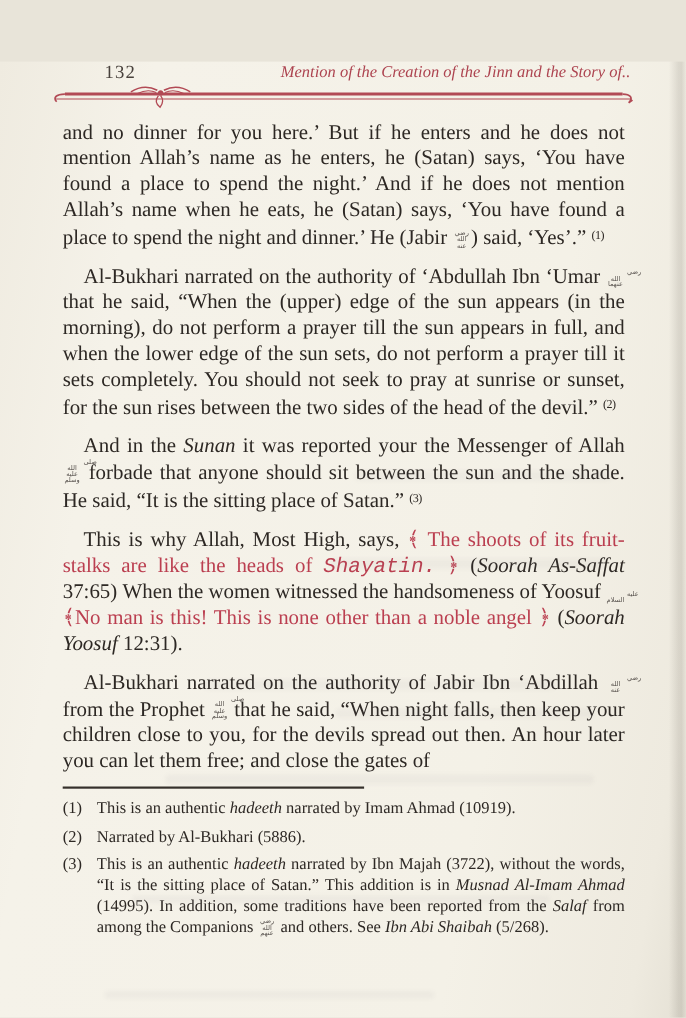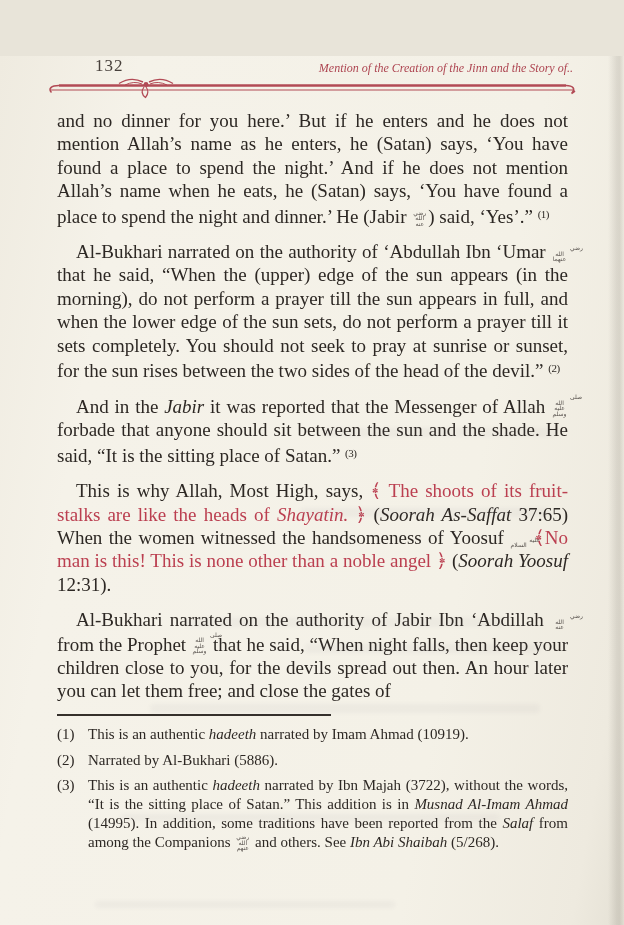--- a/index.html
+++ b/index.html
@@ -19,36 +19,36 @@
   .edge-shade{
     position:absolute;top:0;right:0;width:16px;height:100%;
     background:linear-gradient(to right,rgba(0,0,0,0) 0%,rgba(86,80,70,.14) 55%,rgba(120,114,102,.20) 72%,rgba(200,196,186,.12) 100%);
     pointer-events:none;
   }
   
   .ghost{position:absolute;height:9px;background:#6e6876;opacity:.05;filter:blur(2px);border-radius:4px;pointer-events:none;}
 
   
   .header-row{
-    display:flex;align-items:flex-end;
+    display:flex;align-items:center;
     margin:56px 45px 0 45px;
   }
   .page-num{margin-left:50px;font-size:17px;letter-spacing:1px;color:#48413c;}
-  .header-title{margin-left:auto;padding-right:6px;font-style:italic;font-size:12px;color:var(--red);}
+  .header-title{margin-left:auto;padding-right:6px;font-style:italic;font-size:15px;color:var(--red);}
   .rule-svg{display:block;margin:1px 45px 0 45px;}
 
   
   main{margin:8px 56px 0 57px;width:511px;font-size:19px;line-height:23.4px;text-align:justify;}
   .para{margin:0 0 12px 0;text-indent:19px;}
   .para.no-indent{text-indent:0;}
 
   
   .seg-i{font-style:italic;}
   .seg-q{color:var(--red-q);}
-  .seg-qi{color:var(--red-q);font-style:italic;}
+  .seg-qi{color:var(--red-q);font-style:italic;font-family:Liberation Mono, monospace;}
   .seg-sup{font-size:11px;vertical-align:5px;letter-spacing:-0.5px;}
   .seg-a{
     display:inline-block;width:17px;vertical-align:-3px;
     font-family:"DejaVu Sans",sans-serif;font-size:6px;line-height:5.5px;
     text-align:center;color:#4a4440;opacity:.92;white-space:normal;
   }
 
   
   footer{margin:0 56px 0 57px;}
   .fn-rule{width:274px;height:2px;background:#35302b;margin:4px 0 9px 0;}
@@ -87,21 +87,21 @@
         <path d="M122 8 q -9 -4.5 -17 -1" stroke-width="1"></path>
         <path d="M99 10 q -4.5 6 1.5 10.5 q 4.5 -5.5 0.5 -10.5" stroke-width="1.2"></path>
       </g>
       <circle cx="101" cy="7.5" r="2.4" fill="#b24a55"></circle>
     </svg>
   </header>
 
   <main>
     <p class="para no-indent"><span class="seg-t">and no dinner for you here.’ But if he enters and he does not mention Allah’s name as he enters, he (Satan) says, ‘You have found a place to spend the night.’ And if he does not mention Allah’s name when he eats, he (Satan) says, ‘You have found a place to spend the night and dinner.’ He (Jabir </span><span class="seg-a">رضي الله عنه</span><span class="seg-t">) said, ‘Yes’.” </span><span class="seg-sup">(1)</span></p>
     <p class="para"><span class="seg-t">Al-Bukhari narrated on the authority of ‘Abdullah Ibn ‘Umar </span><span class="seg-a">رضي الله عنهما</span><span class="seg-t"> that he said, “When the (upper) edge of the sun appears (in the morning), do not perform a prayer till the sun appears in full, and when the lower edge of the sun sets, do not perform a prayer till it sets completely. You should not seek to pray at sunrise or sunset, for the sun rises between the two sides of the head of the devil.” </span><span class="seg-sup">(2)</span></p>
-    <p class="para"><span class="seg-t">And in the </span><span class="seg-i">Jabir</span><span class="seg-t"> it was reported that the Messenger of Allah </span><span class="seg-a">صلى الله عليه وسلم</span><span class="seg-t"> forbade that anyone should sit between the sun and the shade. He said, “It is the sitting place of Satan.” </span><span class="seg-sup">(3)</span></p>
+    <p class="para"><span class="seg-t">And in the </span><span class="seg-i">Sunan</span><span class="seg-t"> it was reported your the Messenger of Allah </span><span class="seg-a">صلى الله عليه وسلم</span><span class="seg-t"> forbade that anyone should sit between the sun and the shade. He said, “It is the sitting place of Satan.” </span><span class="seg-sup">(3)</span></p>
     <p class="para"><span class="seg-t">This is why Allah, Most High, says, </span><span class="seg-q">﴾ The shoots of its fruit-stalks are like the heads of </span><span class="seg-qi">Shayatin.</span><span class="seg-q"> ﴿</span><span class="seg-t"> (</span><span class="seg-i">Soorah As-Saffat</span><span class="seg-t"> 37:65) When the women witnessed the handsomeness of Yoosuf </span><span class="seg-a">عليه السلام</span><span class="seg-t"> </span><span class="seg-q">﴾No man is this! This is none other than a noble angel ﴿</span><span class="seg-t"> (</span><span class="seg-i">Soorah Yoosuf</span><span class="seg-t"> 12:31).</span></p>
     <p class="para"><span class="seg-t">Al-Bukhari narrated on the authority of Jabir Ibn ‘Abdillah </span><span class="seg-a">رضي الله عنه</span><span class="seg-t"> from the Prophet </span><span class="seg-a">صلى الله عليه وسلم</span><span class="seg-t"> that he said, “When night falls, then keep your children close to you, for the devils spread out then. An hour later you can let them free; and close the gates of</span></p>
   </main>
 
   <footer>
     <div class="fn-rule"></div>
     <div class="fn">
       <span class="fn-marker">(1)</span>
       <span class="fn-text"><span class="seg-t">This is an authentic </span><span class="seg-i">hadeeth</span><span class="seg-t"> narrated by Imam Ahmad (10919).</span></span>
     </div>

